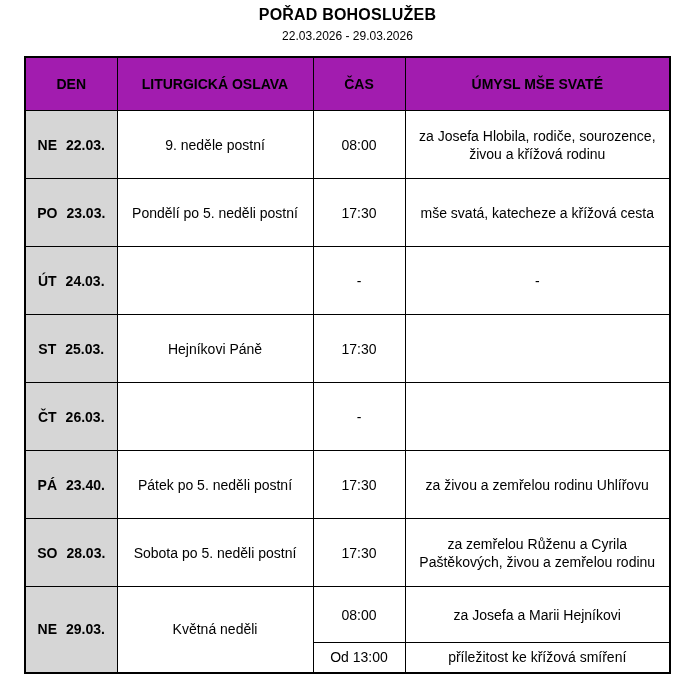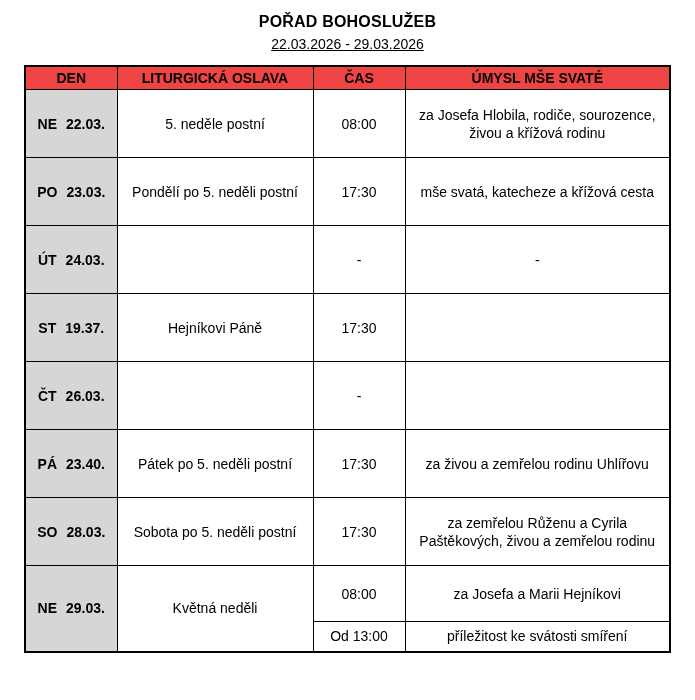--- a/index.html
+++ b/index.html
@@ -11,38 +11,37 @@
     color: #000000;
   }
   .page {
     width: 695px;
     height: 700px;
     margin: 0 auto;
     background: #ffffff;
   }
   .doc-header {
     text-align: center;
-    padding-top: 13px;
+    padding-top: 6px;
   }
   .doc-title {
     font-size: 16px;
     font-weight: bold;
     margin: 0 0 5px 0;
     letter-spacing: 0.2px;
   }
   .doc-subtitle {
     font-size: 16px;
     font-weight: bold;
     margin: 0 0 5px 0;
     letter-spacing: 0.2px;
   }
   .doc-daterange {
-    font-size: 14px;
+    font-size: 12px;
     font-weight: normal;
-    text-decoration: underline;
   }
   table.schedule {
     border-collapse: collapse;
     table-layout: fixed;
     width: 645px;
     margin: 13px auto 0 auto;
     border: 2px solid #000000;
   }
   col.c-day { width: 92px; }
   col.c-celebration { width: 196px; }
@@ -50,24 +49,24 @@
   col.c-intention { width: 265px; }
   th, td {
     border: 1px solid #000000;
     text-align: center;
     vertical-align: middle;
     font-size: 14px;
     padding: 2px 8px;
     line-height: 1.3;
   }
   thead th {
-    background: #ef4444;
+    background: #a21caf;
     font-weight: bold;
     height: 22px;
-    padding: 2px 4px;
+    padding: 17px 4px;
   }
   tbody tr.data-row { height: 68px; }
   tbody tr.sub-row-top { height: 56px; }
   tbody tr.sub-row-bottom { height: 30px; }
   td.day {
     background: #d6d6d6;
     font-weight: bold;
     white-space: nowrap;
     text-align: center;
   }
@@ -97,21 +96,21 @@
         <th>ČAS</th>
         <th>ÚMYSL MŠE SVATÉ</th>
       </tr>
     </thead>
     <tbody>
 
       <tr class="data-row">
         <td class="day">
           <span class="abbr">NE</span><span>22.03.</span>
         </td>
-        <td>5. neděle postní</td>
+        <td>9. neděle postní</td>
         <td>08:00</td>
         <td>za Josefa Hlobila, rodiče, sourozence, živou a křížová rodinu</td>
       </tr>
 
       <tr class="data-row">
         <td class="day">
           <span class="abbr">PO</span><span>23.03.</span>
         </td>
         <td>Pondělí po 5. neděli postní</td>
         <td>17:30</td>
@@ -122,21 +121,21 @@
         <td class="day">
           <span class="abbr">ÚT</span><span>24.03.</span>
         </td>
         <td></td>
         <td>-</td>
         <td>-</td>
       </tr>
 
       <tr class="data-row">
         <td class="day">
-          <span class="abbr">ST</span><span>19.37.</span>
+          <span class="abbr">ST</span><span>25.03.</span>
         </td>
         <td>Hejníkovi Páně</td>
         <td>17:30</td>
         <td></td>
       </tr>
 
       <tr class="data-row">
         <td class="day">
           <span class="abbr">ČT</span><span>26.03.</span>
         </td>
@@ -166,19 +165,19 @@
       <tr class="sub-row-top">
         <td class="day" rowspan="2">
           <span class="abbr">NE</span><span>29.03.</span>
         </td>
         <td rowspan="2">Květná neděli</td>
         <td>08:00</td>
         <td>za Josefa a Marii Hejníkovi</td>
       </tr>
       <tr class="sub-row-bottom">
         <td>Od 13:00</td>
-        <td>příležitost ke svátosti smíření</td>
+        <td>příležitost ke křížová smíření</td>
       </tr>
 
     </tbody>
   </table>
 
 </div>
 
 </body></html>

